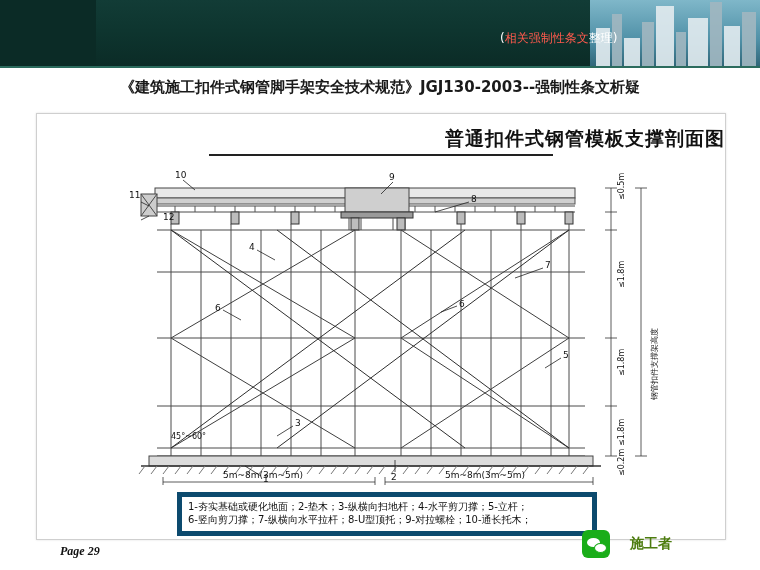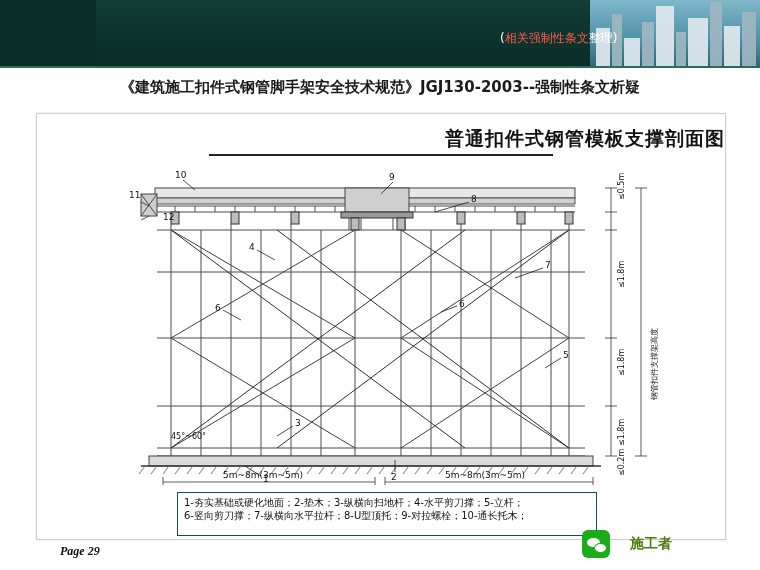--- a/index.html
+++ b/index.html
@@ -88,21 +88,21 @@
     position:absolute;
     font-family:"DejaVu Sans","Liberation Sans",sans-serif;
     font-size:8px;color:#111;white-space:nowrap;
     transform:rotate(-90deg);transform-origin:left top;
   }
   .svgwrap{position:absolute;left:0;top:0;width:672px;height:325px;}
 
   
   .legend{
     position:absolute;left:140px;top:378px;width:420px;height:44px;
-    border:1px solid #0c4a6e;background:#ffffff;
+    border:5px solid #0c4a6e;background:#ffffff;
     padding:3px 6px;box-sizing:border-box;
   }
   .legend div{
     font-family:"DejaVu Sans","Liberation Sans",sans-serif;
     font-size:10px;color:#111;line-height:13px;white-space:nowrap;
   }
 
   
   .page-num{
     position:absolute;left:60px;top:544px;

